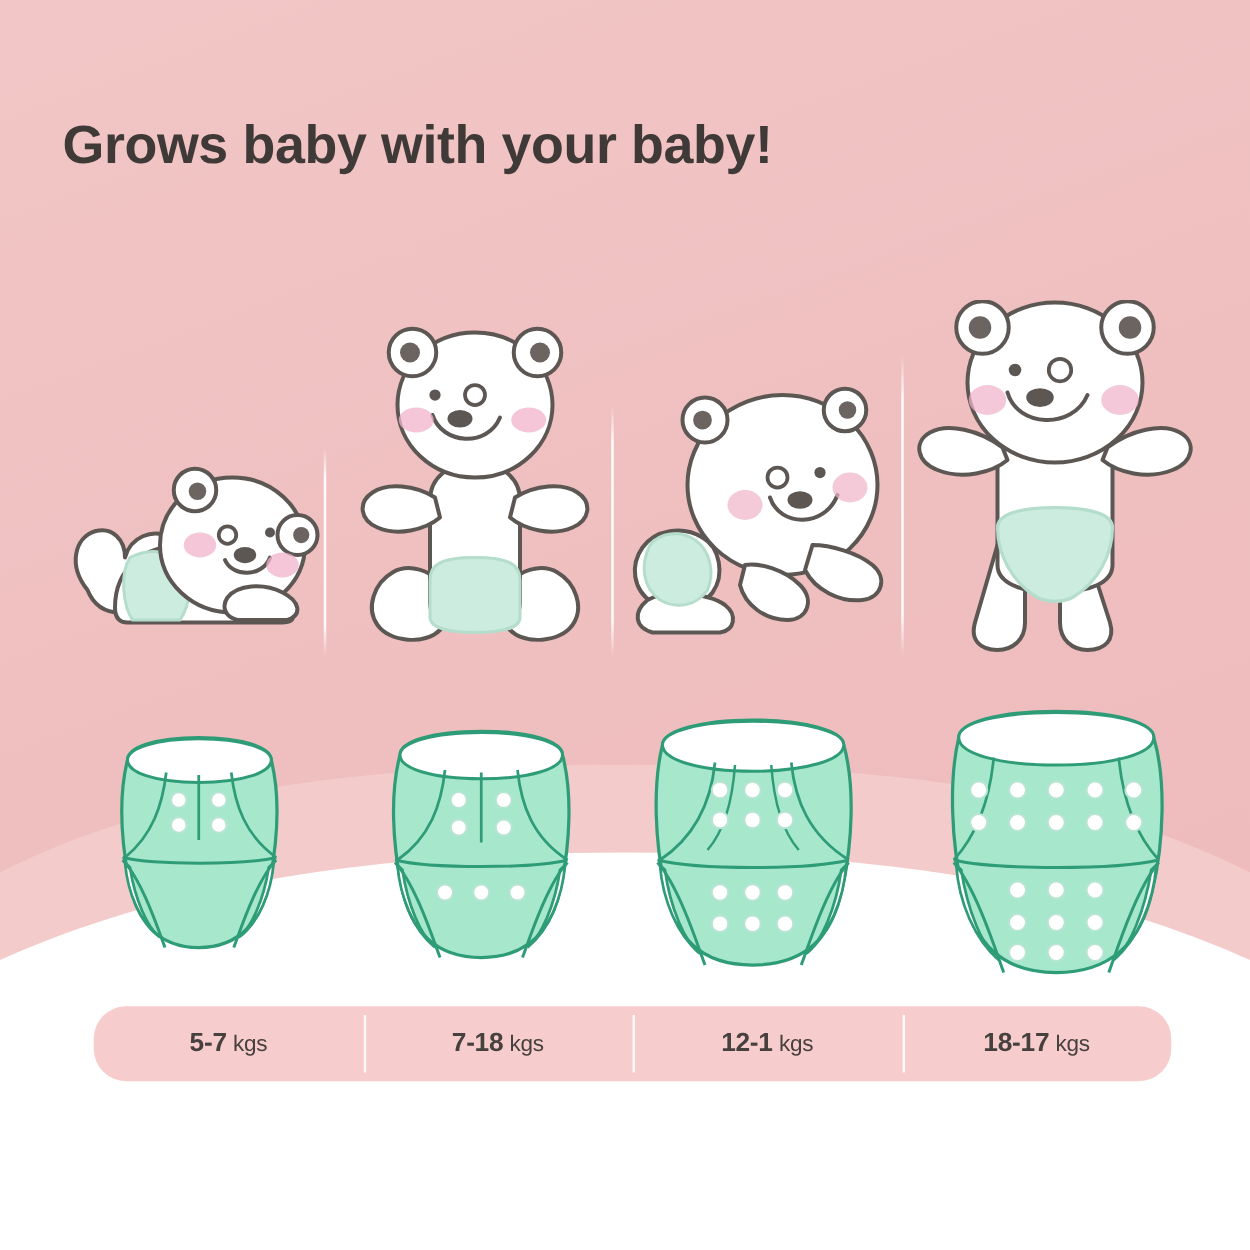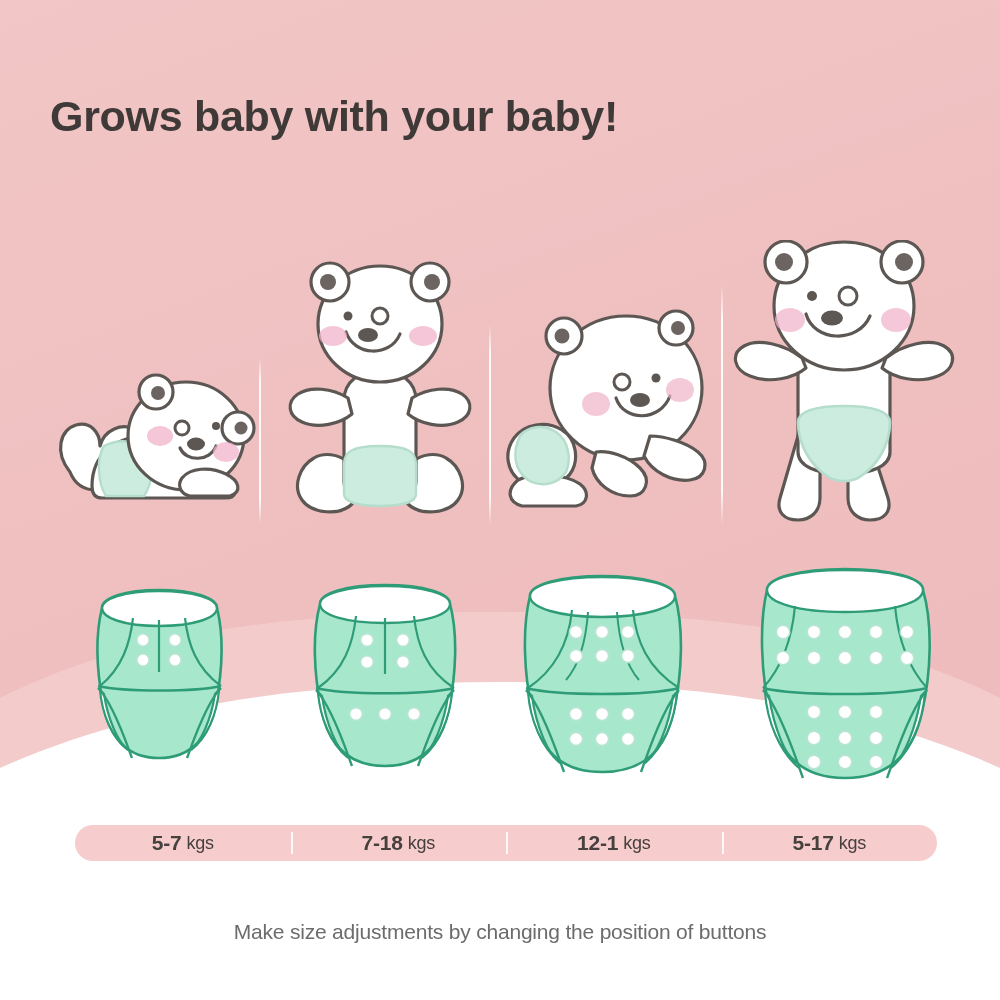--- a/index.html
+++ b/index.html
@@ -44,24 +44,24 @@
   }
 
   
   .diapers{ position:absolute; left:0; top:560px; width:1000px; height:230px; }
   .diaper-cell{ position:absolute; top:0; }
   .diaper-cell svg{ display:block; }
 
   
   .weightbar{
     position:absolute; left:75px; top:805px;
-    width:862px; height:36px;
+    width:862px; height:60px;
     background:#f7cccc;
     border-radius:26px;
-    display:flex; align-items:flex-start;margin-top:20px;
+    display:flex; align-items:flex-start;
   }
   .wcell{
     flex:1 1 0; height:100%;
     display:flex; align-items:center; justify-content:center;
     position:relative;
     color:#46403e;
     white-space:nowrap;
   }
   .wcell + .wcell::before{
     content:""; position:absolute; left:0; top:7px; bottom:7px;
@@ -354,20 +354,19 @@
     </div>
     <div class="wcell">
       <span class="wnum">7-18</span>
       <span class="wunit">kgs</span>
     </div>
     <div class="wcell">
       <span class="wnum">12-1</span>
       <span class="wunit">kgs</span>
     </div>
     <div class="wcell">
-      <span class="wnum">5-17</span>
+      <span class="wnum">18-17</span>
       <span class="wunit">kgs</span>
     </div>
   </div>
 
-  <div class="caption">Make size adjustments by changing the position of buttons</div>
 
 </div>
 
 </body></html>

